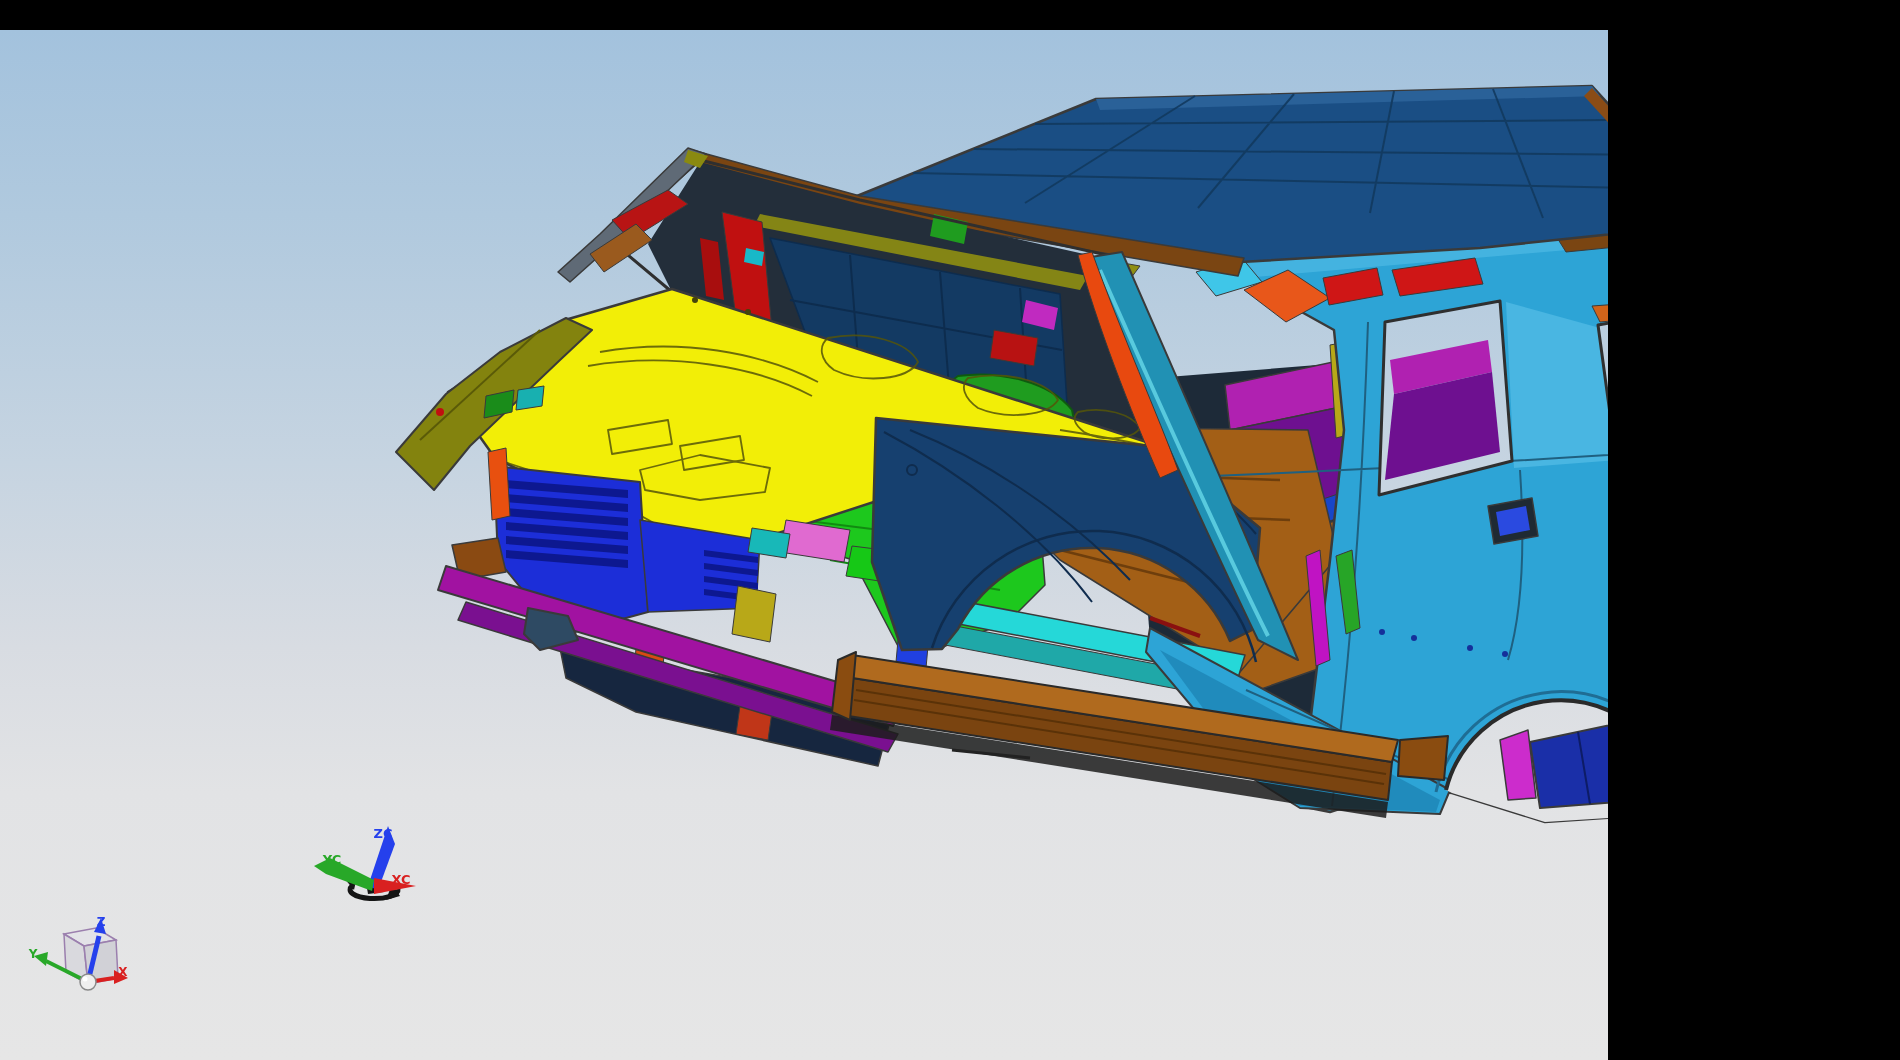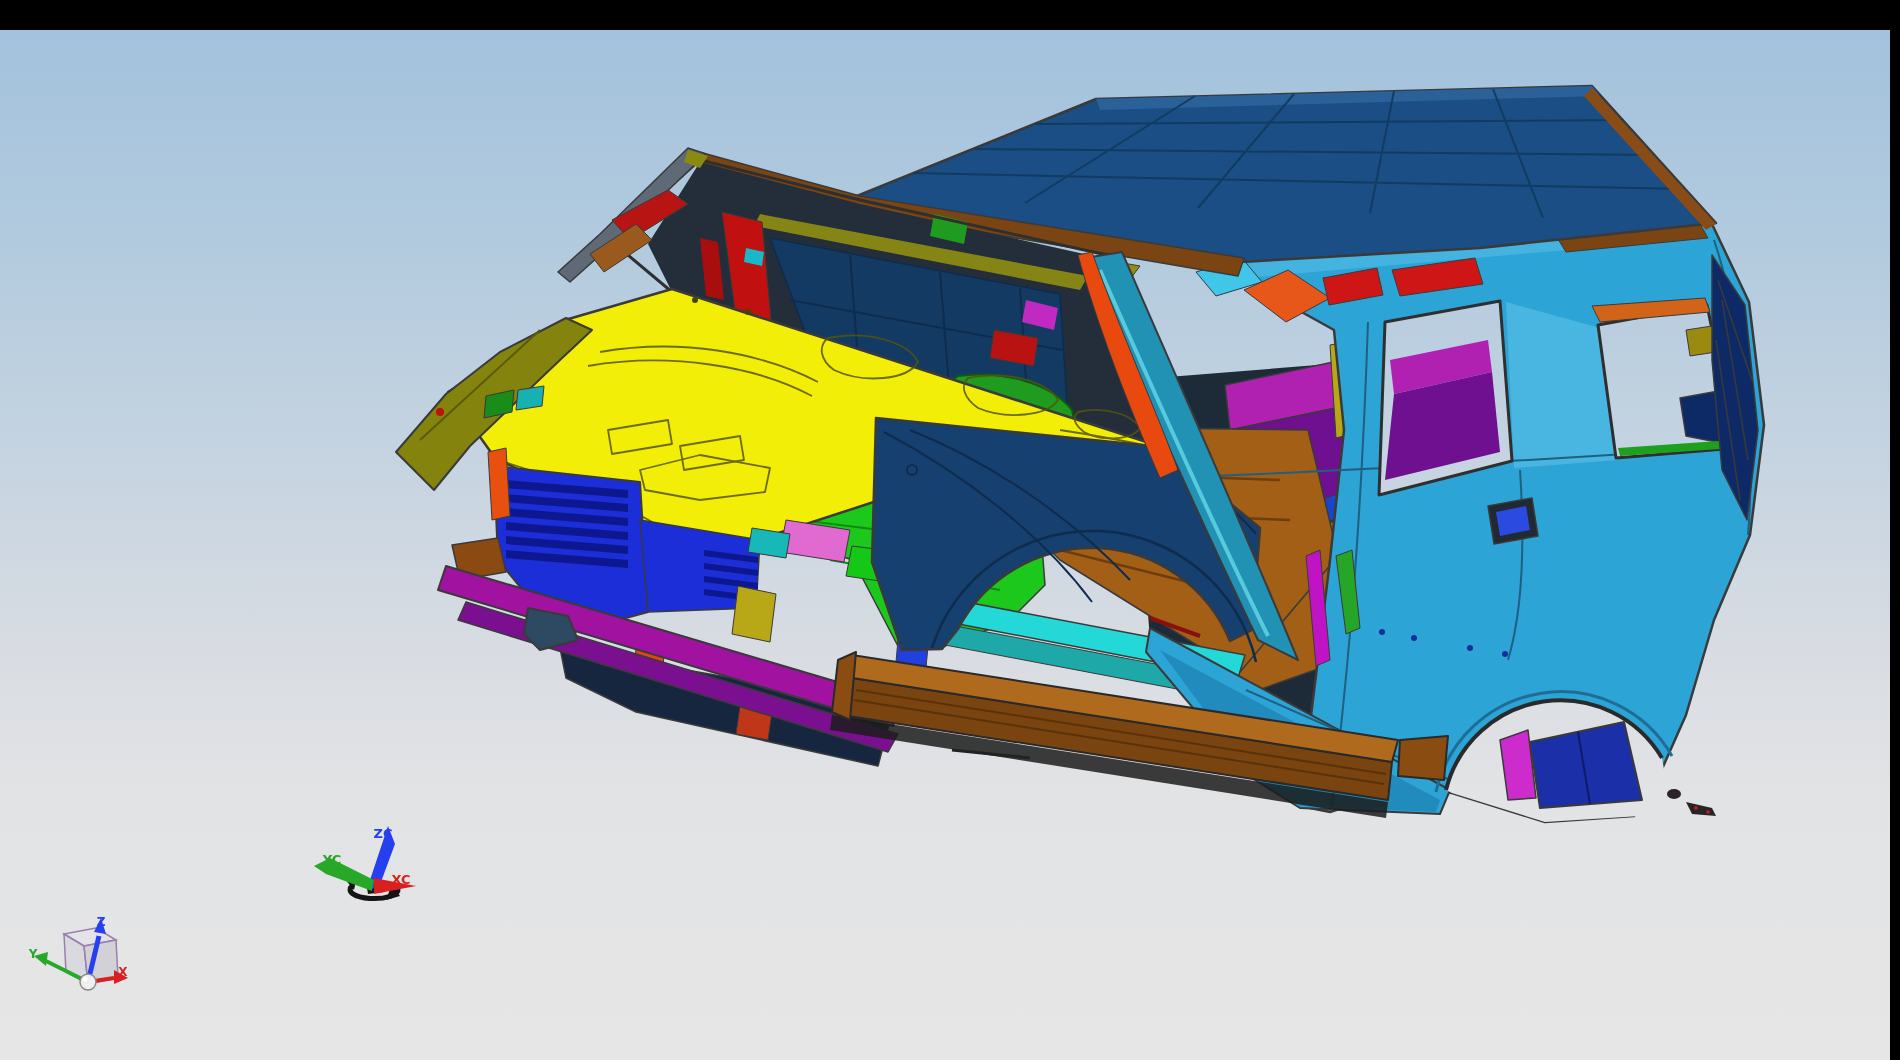--- a/index.html
+++ b/index.html
@@ -1,16 +1,16 @@
 <!DOCTYPE html>
 <html><head>
 <meta charset="utf-8">
 <style>
   html,body{margin:0;padding:0;background:#000;}
-  .screen{position:relative;width:1900px;height:1060px;overflow:hidden;background:#000;
+  .screen{position:relative;width:1608px;height:1060px;overflow:hidden;background:#000;
           font-family:"DejaVu Sans","Liberation Sans",sans-serif;}
   .viewport{position:absolute;left:0;top:30px;width:1890px;height:1030px;
             background:linear-gradient(180deg,#a3c2dd 0%,#b0c9de 18%,#c6d4e1 42%,#d8dce2 60%,#e2e3e5 74%,#e6e6e6 100%);}
   .bar-top{position:absolute;left:0;top:0;width:1900px;height:30px;background:#000;}
   .bar-right{position:absolute;left:1890px;top:0;width:10px;height:1060px;background:#000;}
   svg{position:absolute;left:0;top:0;}
   .axis-label{font-family:"DejaVu Sans","Liberation Sans",sans-serif;font-size:13px;font-weight:600;}
   .axis-label-small{font-family:"DejaVu Sans","Liberation Sans",sans-serif;font-size:12px;font-weight:600;}
 </style>
 </head>

